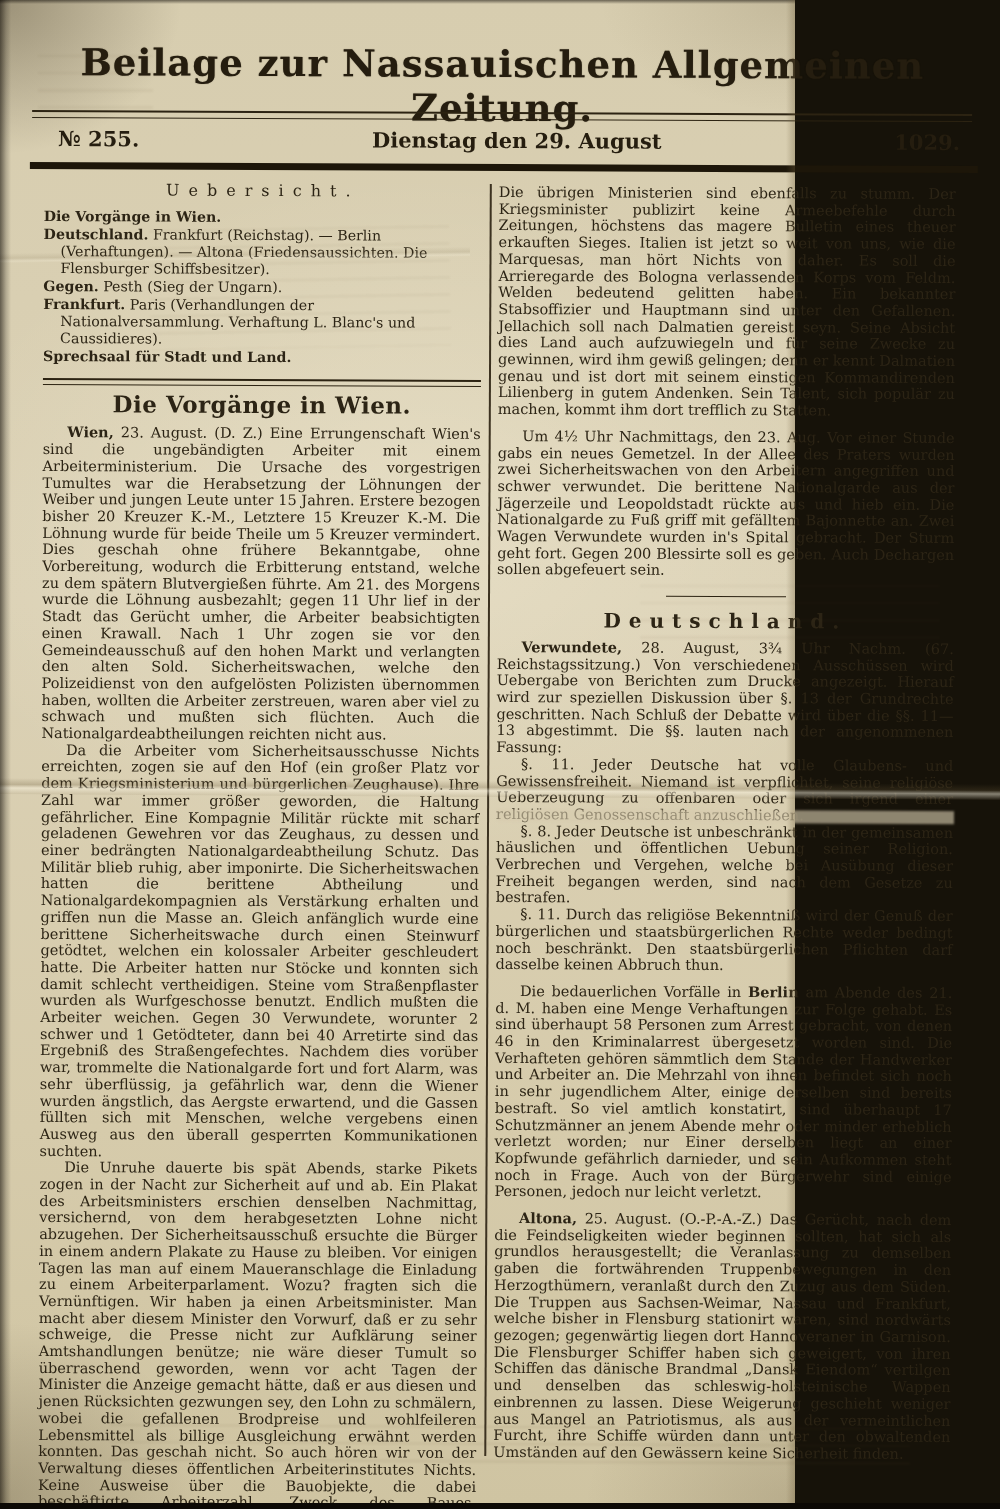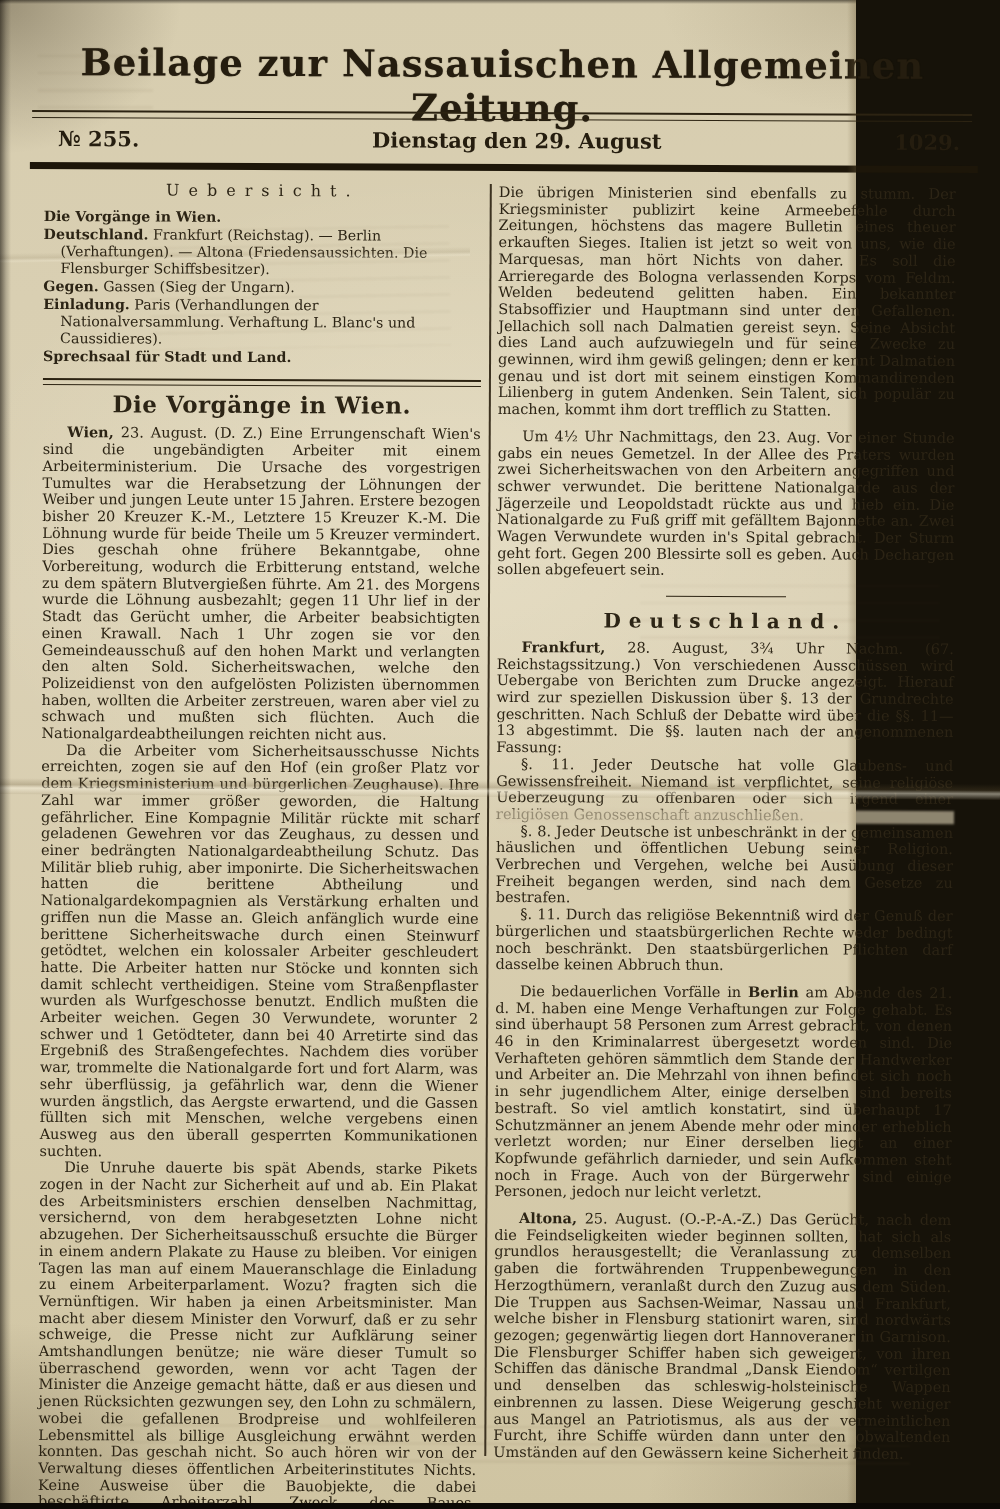--- a/index.html
+++ b/index.html
@@ -2,21 +2,21 @@
 <html lang="de"><head>
 <meta charset="utf-8">
 <style>
   html,body{margin:0;padding:0;}
   body{
     width:1000px;height:1509px;position:relative;overflow:hidden;
     background:#161209;
     font-family:"DejaVu Serif","Liberation Serif",serif;
   }
   .paper{
-    position:absolute;left:0;top:0;width:856px;height:1504px;
+    position:absolute;left:0;top:0;width:795px;height:1504px;
     background:
       radial-gradient(ellipse 700px 500px at 52% 35%, rgba(255,250,232,0.30), rgba(255,250,232,0) 70%),
       radial-gradient(ellipse 260px 220px at 0% 0%, rgba(56,46,28,0.38), rgba(56,46,28,0) 70%),
       radial-gradient(ellipse 300px 260px at 0% 100%, rgba(70,58,36,0.30), rgba(70,58,36,0) 70%),
       radial-gradient(ellipse 300px 200px at 100% 100%, rgba(90,76,48,0.20), rgba(90,76,48,0) 70%),
       radial-gradient(ellipse 280px 160px at 100% 0%, rgba(96,82,52,0.16), rgba(96,82,52,0) 70%),
       linear-gradient(180deg,#d7cdaf 0%,#dbd1b5 40%,#d6cbab 75%,#cfc4a2 100%);
     color:#2c2415;
   }
   .skew{position:absolute;left:0;top:0;width:1000px;height:1504px;transform:rotate(0.25deg);transform-origin:50% 40%;}
@@ -83,40 +83,40 @@
       <span>1029.</span>
     </div>
     <div class="rule-thick"></div>
 
     <div class="col-divider"></div>
 
     <div class="col col-left">
       <div class="ov-title">Uebersicht.</div>
       <div class="ov-item"><span class="b">Die Vorgänge in Wien.</span></div>
       <div class="ov-item"><span class="b">Deutschland.</span><span>  Frankfurt (Reichstag). — Berlin (Verhaftungen). — Altona (Friedensaussichten. Die Flensburger Schiffsbesitzer).</span></div>
-      <div class="ov-item"><span class="b">Gegen.</span><span>  Gassen (Sieg der Ungarn).</span></div>
-      <div class="ov-item"><span class="b">Einladung.</span><span>  Paris (Verhandlungen der Nationalversammlung. Verhaftung L. Blanc's und Caussidieres).</span></div>
+      <div class="ov-item"><span class="b">Gegen.</span><span>  Pesth (Sieg der Ungarn).</span></div>
+      <div class="ov-item"><span class="b">Frankfurt.</span><span>  Paris (Verhandlungen der Nationalversammlung. Verhaftung L. Blanc's und Caussidieres).</span></div>
       <div class="ov-item"><span class="b">Sprechsaal für Stadt und Land.</span></div>
 
       <div class="rule-double-sec"></div>
       <h2 class="head-wien">Die Vorgänge in Wien.</h2>
 
       <p class="art"><span class="b">Wien,</span><span> 23. August.  (D. Z.)  Eine Errungenschaft Wien's sind die ungebändigten Arbeiter mit einem Arbeiterministerium. Die Ursache des vorgestrigen Tumultes war die Herabsetzung der Löhnungen der Weiber und jungen Leute unter 15 Jahren. Erstere bezogen bisher 20 Kreuzer K.-M., Letztere 15 Kreuzer K.-M. Die Löhnung wurde für beide Theile um 5 Kreuzer vermindert. Dies geschah ohne frühere Bekanntgabe, ohne Vorbereitung, wodurch die Erbitterung entstand, welche zu dem spätern Blutvergießen führte. Am 21. des Morgens wurde die Löhnung ausbezahlt; gegen 11 Uhr lief in der Stadt das Gerücht umher, die Arbeiter beabsichtigten einen Krawall. Nach 1 Uhr zogen sie vor den Gemeindeausschuß auf den hohen Markt und verlangten den alten Sold. Sicherheitswachen, welche den Polizeidienst von den aufgelösten Polizisten übernommen haben, wollten die Arbeiter zerstreuen, waren aber viel zu schwach und mußten sich flüchten. Auch die Nationalgardeabtheilungen reichten nicht aus.</span></p>
       <p class="art"><span>Da die Arbeiter vom Sicherheitsausschusse Nichts erreichten, zogen sie auf den Hof (ein großer Platz vor dem Kriegsministerium und bürgerlichen Zeughause). Ihre Zahl war immer größer geworden, die Haltung gefährlicher. Eine Kompagnie Militär rückte mit scharf geladenen Gewehren vor das Zeughaus, zu dessen und einer bedrängten Nationalgardeabtheilung Schutz. Das Militär blieb ruhig, aber imponirte. Die Sicherheitswachen hatten die berittene Abtheilung und Nationalgardekompagnien als Verstärkung erhalten und griffen nun die Masse an. Gleich anfänglich wurde eine berittene Sicherheitswache durch einen Steinwurf getödtet, welchen ein kolossaler Arbeiter geschleudert hatte. Die Arbeiter hatten nur Stöcke und konnten sich damit schlecht vertheidigen. Steine vom Straßenpflaster wurden als Wurfgeschosse benutzt. Endlich mußten die Arbeiter weichen. Gegen 30 Verwundete, worunter 2 schwer und 1 Getödteter, dann bei 40 Arretirte sind das Ergebniß des Straßengefechtes. Nachdem dies vorüber war, trommelte die Nationalgarde fort und fort Alarm, was sehr überflüssig, ja gefährlich war, denn die Wiener wurden ängstlich, das Aergste erwartend, und die Gassen füllten sich mit Menschen, welche vergebens einen Ausweg aus den überall gesperrten Kommunikationen suchten.</span></p>
       <p class="art"><span>Die Unruhe dauerte bis spät Abends, starke Pikets zogen in der Nacht zur Sicherheit auf und ab. Ein Plakat des Arbeitsministers erschien denselben Nachmittag, versichernd, von dem herabgesetzten Lohne nicht abzugehen. Der Sicherheitsausschuß ersuchte die Bürger in einem andern Plakate zu Hause zu bleiben. Vor einigen Tagen las man auf einem Maueranschlage die Einladung zu einem Arbeiterparlament. Wozu? fragten sich die Vernünftigen. Wir haben ja einen Arbeitsminister. Man macht aber diesem Minister den Vorwurf, daß er zu sehr schweige, die Presse nicht zur Aufklärung seiner Amtshandlungen benütze; nie wäre dieser Tumult so überraschend geworden, wenn vor acht Tagen der Minister die Anzeige gemacht hätte, daß er aus diesen und jenen Rücksichten gezwungen sey, den Lohn zu schmälern, wobei die gefallenen Brodpreise und wohlfeileren Lebensmittel als billige Ausgleichung erwähnt werden konnten. Das geschah nicht. So auch hören wir von der Verwaltung dieses öffentlichen Arbeiterinstitutes Nichts. Keine Ausweise über die Bauobjekte, die dabei beschäftigte Arbeiterzahl, Zweck des Baues, Monatsbilanzen, von alldem wird Nichts kundgegeben. Versteht man den Nutzen der Presse nicht, oder will man ihn nicht verstehen?</span></p>
     </div>
 
     <div class="col col-right">
       <p class="art noindent"><span>Die übrigen Ministerien sind ebenfalls zu stumm. Der Kriegsminister publizirt keine Armeebefehle durch Zeitungen, höchstens das magere Bulletin eines theuer erkauften Sieges. Italien ist jetzt so weit von uns, wie die Marquesas, man hört Nichts von daher. Es soll die Arrieregarde des Bologna verlassenden Korps vom Feldm. Welden bedeutend gelitten haben. Ein bekannter Stabsoffizier und Hauptmann sind unter den Gefallenen. Jellachich soll nach Dalmatien gereist seyn. Seine Absicht dies Land auch aufzuwiegeln und für seine Zwecke zu gewinnen, wird ihm gewiß gelingen; denn er kennt Dalmatien genau und ist dort mit seinem einstigen Kommandirenden Lilienberg in gutem Andenken. Sein Talent, sich populär zu machen, kommt ihm dort trefflich zu Statten.</span></p>
       <p class="art gap"><span>Um 4½ Uhr Nachmittags, den 23. Aug. Vor einer Stunde gabs ein neues Gemetzel. In der Allee des Praters wurden zwei Sicherheitswachen von den Arbeitern angegriffen und schwer verwundet. Die berittene Nationalgarde aus der Jägerzeile und Leopoldstadt rückte aus und hieb ein. Die Nationalgarde zu Fuß griff mit gefälltem Bajonnette an. Zwei Wagen Verwundete wurden in's Spital gebracht. Der Sturm geht fort. Gegen 200 Blessirte soll es geben. Auch Dechargen sollen abgefeuert sein.</span></p>
 
       <div class="end-rule"></div>
       <h2 class="head-de">Deutschland.</h2>
 
-      <p class="art"><span class="b">Frankfurt,</span><span> 28. August, 3¾ Uhr Nachm.  (67. Reichstagssitzung.)  Von verschiedenen Ausschüssen wird Uebergabe von Berichten zum Drucke angezeigt. Hierauf wird zur speziellen Diskussion über §. 13 der Grundrechte geschritten. Nach Schluß der Debatte wird über die §§. 11—13 abgestimmt. Die §§. lauten nach der angenommenen Fassung:</span></p>
+      <p class="art"><span class="b">Verwundete,</span><span> 28. August, 3¾ Uhr Nachm.  (67. Reichstagssitzung.)  Von verschiedenen Ausschüssen wird Uebergabe von Berichten zum Drucke angezeigt. Hierauf wird zur speziellen Diskussion über §. 13 der Grundrechte geschritten. Nach Schluß der Debatte wird über die §§. 11—13 abgestimmt. Die §§. lauten nach der angenommenen Fassung:</span></p>
       <p class="art"><span>§. 11. Jeder Deutsche hat volle Glaubens- und Gewissensfreiheit. Niemand ist verpflichtet, seine religiöse Ueberzeugung zu offenbaren oder sich irgend einer religiösen Genossenschaft anzuschließen.</span></p>
       <p class="art"><span>§. 8. Jeder Deutsche ist unbeschränkt in der gemeinsamen häuslichen und öffentlichen Uebung seiner Religion. Verbrechen und Vergehen, welche bei Ausübung dieser Freiheit begangen werden, sind nach dem Gesetze zu bestrafen.</span></p>
       <p class="art"><span>§. 11. Durch das religiöse Bekenntniß wird der Genuß der bürgerlichen und staatsbürgerlichen Rechte weder bedingt noch beschränkt. Den staatsbürgerlichen Pflichten darf dasselbe keinen Abbruch thun.</span></p>
       <p class="art gap"><span>Die bedauerlichen Vorfälle in </span><span class="b">Berlin</span><span> am Abende des 21. d. M. haben eine Menge Verhaftungen zur Folge gehabt. Es sind überhaupt 58 Personen zum Arrest gebracht, von denen 46 in den Kriminalarrest übergesetzt worden sind. Die Verhafteten gehören sämmtlich dem Stande der Handwerker und Arbeiter an. Die Mehrzahl von ihnen befindet sich noch in sehr jugendlichem Alter, einige derselben sind bereits bestraft. So viel amtlich konstatirt, sind überhaupt 17 Schutzmänner an jenem Abende mehr oder minder erheblich verletzt worden; nur Einer derselben liegt an einer Kopfwunde gefährlich darnieder, und sein Aufkommen steht noch in Frage. Auch von der Bürgerwehr sind einige Personen, jedoch nur leicht verletzt.</span></p>
       <p class="art gap"><span class="b">Altona,</span><span> 25. August.  (O.-P.-A.-Z.)  Das Gerücht, nach dem die Feindseligkeiten wieder beginnen sollten, hat sich als grundlos herausgestellt; die Veranlassung zu demselben gaben die fortwährenden Truppenbewegungen in den Herzogthümern, veranlaßt durch den Zuzug aus dem Süden. Die Truppen aus Sachsen-Weimar, Nassau und Frankfurt, welche bisher in Flensburg stationirt waren, sind nordwärts gezogen; gegenwärtig liegen dort Hannoveraner in Garnison. Die Flensburger Schiffer haben sich geweigert, von ihren Schiffen das dänische Brandmal „Dansk Eiendom“ vertilgen und denselben das schleswig-holsteinische Wappen einbrennen zu lassen. Diese Weigerung geschieht weniger aus Mangel an Patriotismus, als aus der vermeintlichen Furcht, ihre Schiffe würden dann unter den obwaltenden Umständen auf den Gewässern keine Sicherheit finden.</span></p>
     </div>
 
   </div>
 
   <div class="ghost g1"></div>

